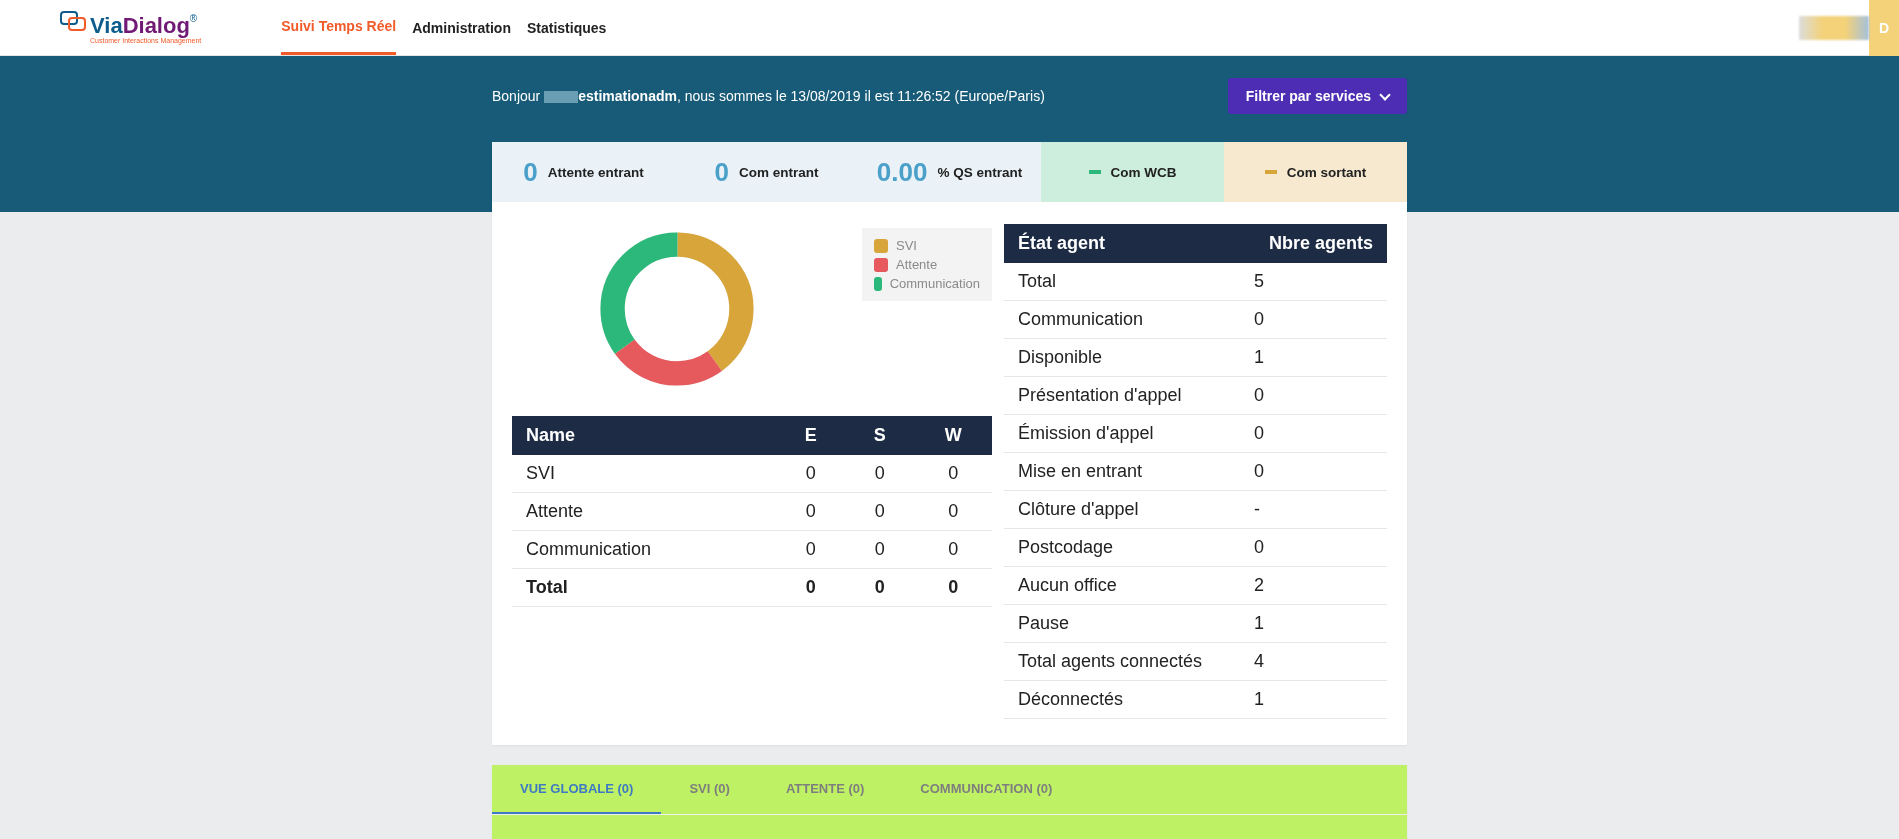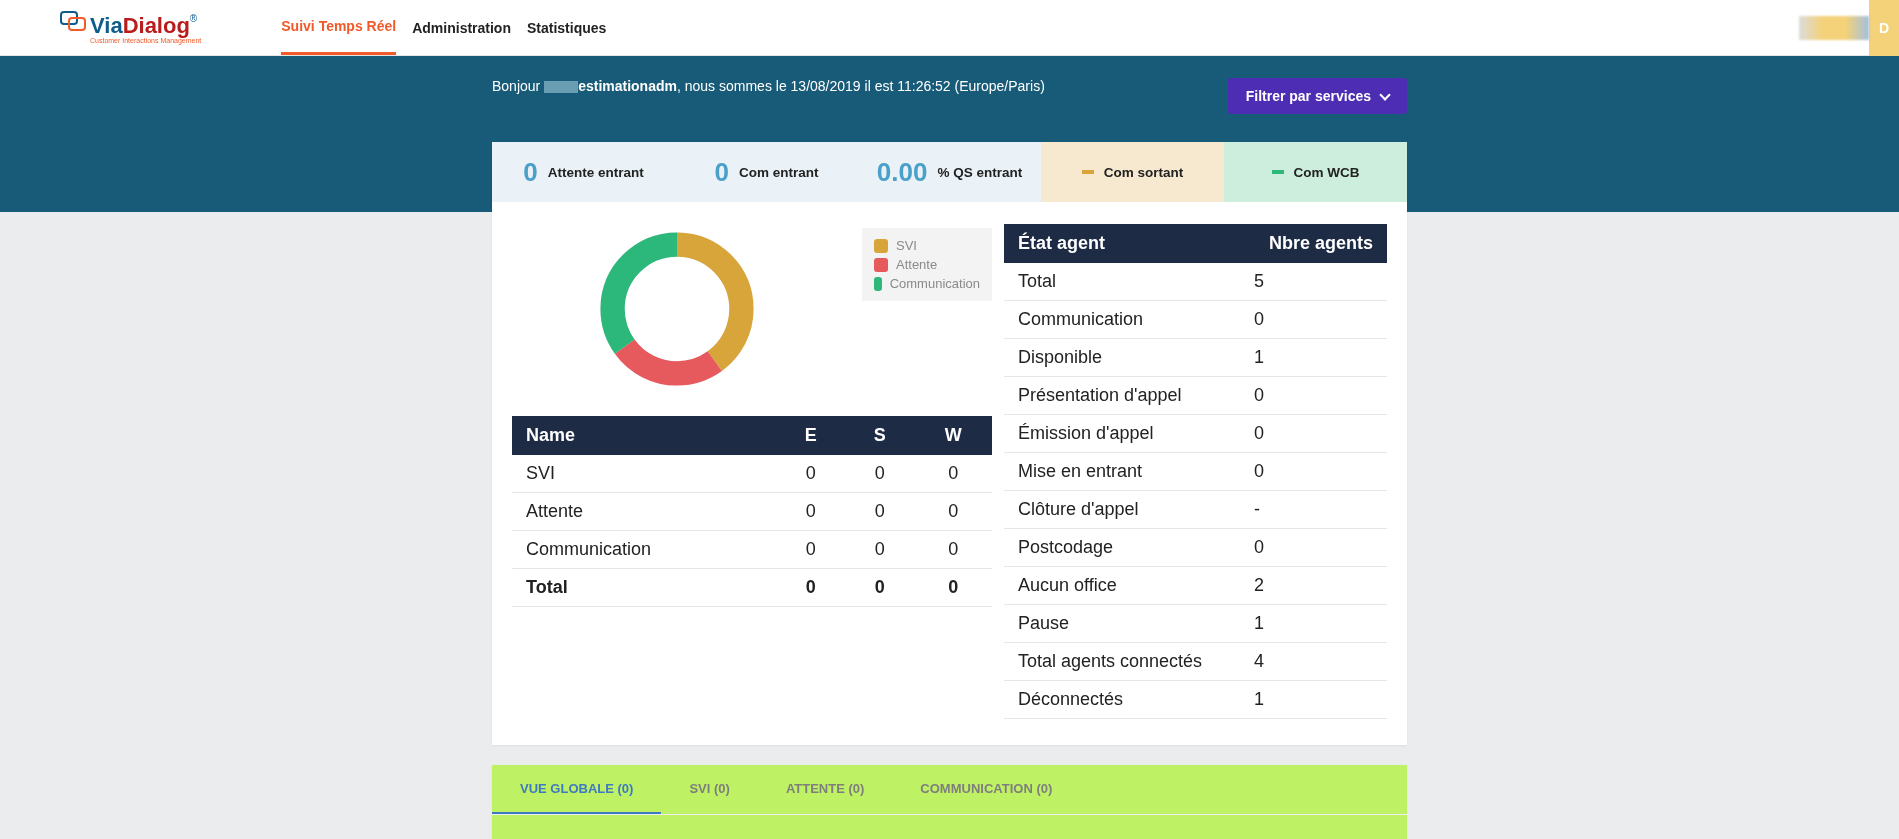--- a/index.html
+++ b/index.html
@@ -2,31 +2,31 @@
 <html><head>
 <meta charset="utf-8">
 <style>
   * { box-sizing: border-box; }
   body { margin:0; font-family: Arial, Helvetica, sans-serif; background:#eaeced; color:#222; font-size:14px; }
   
   .topbar { background:#fff; height:56px; display:flex; align-items:center; padding:0 0 0 60px; border-bottom:1px solid #e5e5e5; position:relative; }
   .logo { display:flex; align-items:baseline; margin-right:80px; }
   .logo-mark { width:26px; height:22px; margin-right:4px; }
   .logo-text-via { font-size:22px; font-weight:700; color:#0d5c8c; }
-  .logo-text-dialog { font-size:22px; font-weight:700; color:#b91c1c; }
+  .logo-text-dialog { font-size:22px; font-weight:700; color:#701a75; }
   .logo-sub { font-size:7px; color:#f15a29; display:block; margin-top:-2px; }
   .nav { display:flex; gap:16px; height:100%; align-items:center; }
   .nav-item { font-weight:700; font-size:14px; cursor:pointer; height:100%; display:flex; align-items:center; }
   .nav-item.active { color:#f15a29; border-bottom:3px solid #f15a29; }
   .user-block { position:absolute; right:0; top:0; height:56px; width:100px; display:flex; align-items:center; }
   .user-blur { width:70px; height:24px; background:linear-gradient(90deg,#dcdcdc,#f3d27a,#f3d27a,#a3c0dc); filter:blur(1px); }
   .user-badge { width:30px; height:56px; background:#f3d27a; color:#fff; display:flex; align-items:center; justify-content:center; font-weight:700; }
   
   .hero { background:linear-gradient(180deg, #175b78 0%, #175b78 100%); color:#fff; padding:18px 0 80px; }
-  .hero-row { display:flex; align-items:flex-start; justify-content:space-between; max-width:915px; margin:0 auto; padding:4px 0 18px; }
+  .hero-row { display:flex; align-items:center; justify-content:space-between; max-width:915px; margin:0 auto; padding:4px 0 18px; }
   .greeting { font-size:14px; }
   .greeting .bold { font-weight:700; }
   .greeting .blur-chip { display:inline-block; width:34px; height:12px; background:#6a9fb3; vertical-align:middle; }
   .filter-btn { background:#4c2db3; color:#fff; border:none; padding:10px 18px; border-radius:3px; font-weight:700; font-size:14px; cursor:pointer; display:flex; align-items:center; gap:10px; }
   .chev { display:inline-block; width:8px; height:8px; border-right:2px solid #fff; border-bottom:2px solid #fff; transform:rotate(45deg); margin-top:-3px; }
   
   .main-card { background:#fff; max-width:915px; margin:-70px auto 20px; box-shadow:0 1px 2px rgba(0,0,0,0.06); }
   .kpi-row { display:flex; }
   .kpi { flex:1; display:flex; align-items:center; justify-content:center; gap:10px; height:60px; background:#eaf2f7; }
   .kpi .val { font-size:26px; font-weight:700; color:#4aa0c8; }
@@ -104,27 +104,27 @@
       <span class="lab">Attente entrant</span>
     </div>
     <div class="kpi">
       <span class="val">0</span>
       <span class="lab">Com entrant</span>
     </div>
     <div class="kpi">
       <span class="val">0.00</span>
       <span class="lab">% QS entrant</span>
     </div>
+    <div class="kpi green">
+      <span class="dash g"></span>
+      <span class="lab">Com WCB</span>
+    </div>
     <div class="kpi yellow">
       <span class="dash y"></span>
       <span class="lab">Com sortant</span>
-    </div>
-    <div class="kpi green">
-      <span class="dash g"></span>
-      <span class="lab">Com WCB</span>
     </div>
   </div>
 
   <div class="body-grid">
 
     <div class="col-left">
       <div class="donut-row">
         <svg class="donut" viewBox="0 0 42 42">
 
           <circle cx="21" cy="21" r="15.9155" fill="transparent" stroke="#eee" stroke-width="6"></circle>

